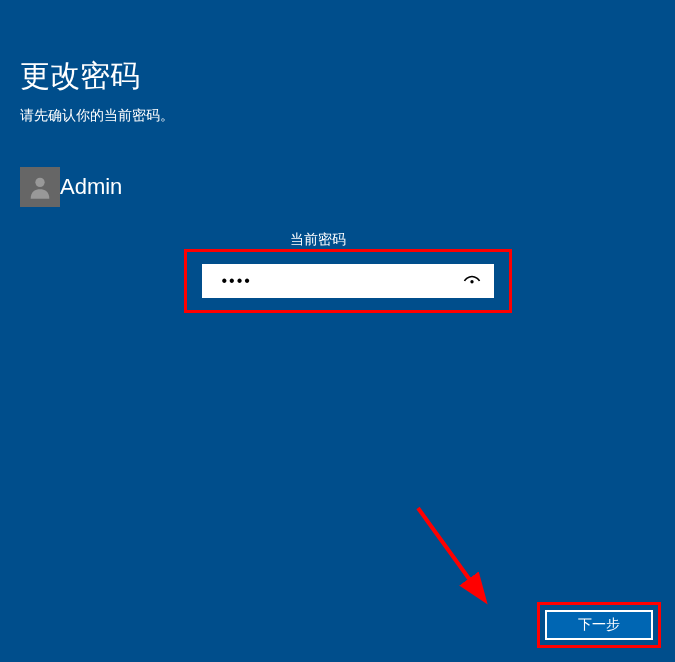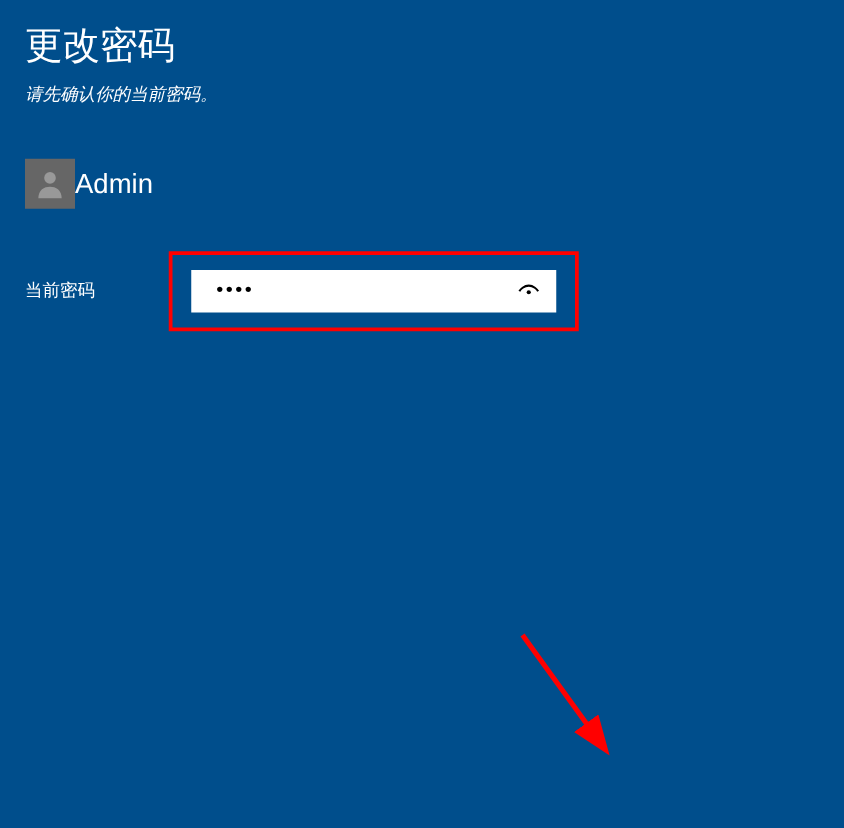--- a/index.html
+++ b/index.html
@@ -11,31 +11,31 @@
       width: 675px;
       height: 662px;
       background: #004e8c;
       font-family: "Segoe UI", "Microsoft YaHei", sans-serif;
       color: #ffffff;
       position: relative;
       overflow: hidden;
     }
     .header {
       padding: 16px 20px 0 20px;
+      margin-top: 40px;
     }
     .title {
       font-size: 30px;
       font-weight: 300;
       color: #ffffff;
     }
     .subtitle {
       font-size: 14px;
       color: #ffffff;
       margin-top: 10px;
-      font-style: italic;
     }
     .user-section {
       display: flex;
       align-items: center;
       margin-top: 42px;
       padding-left: 20px;
     }
     .avatar {
       width: 40px;
       height: 40px;
@@ -51,22 +51,23 @@
     }
     .username {
       font-size: 22px;
       font-weight: 300;
       margin-left: 0;
       color: #ffffff;
     }
     .form-row {
       display: flex;
       align-items: center;
-      margin-top: 34px;
+      margin-top: 24px;
       padding-left: 20px;
+      flex-direction: column;
     }
     .form-label {
       font-size: 14px;
       color: #ffffff;
       width: 115px;
     }
     .input-highlight {
       border: 3px solid #ff0000;
       padding: 12px 15px;
       display: inline-block;
@@ -175,13 +176,16 @@
 <svg class="arrow-annotation" width="100" height="115">
   <defs>
     <marker id="arrowhead" markerWidth="8" markerHeight="8" refX="6" refY="3" orient="auto">
       <polygon points="0 0, 8 3, 0 6" fill="#ff0000"></polygon>
     </marker>
   </defs>
   <line x1="10" y1="10" x2="75" y2="100" stroke="#ff0000" stroke-width="4" marker-end="url(#arrowhead)"></line>
 </svg>
 
 <div class="button-row">
+  <div class="next-highlight">
+    <button class="btn btn-primary">下一步</button>
+  </div>
 </div>
 
 </body></html>

